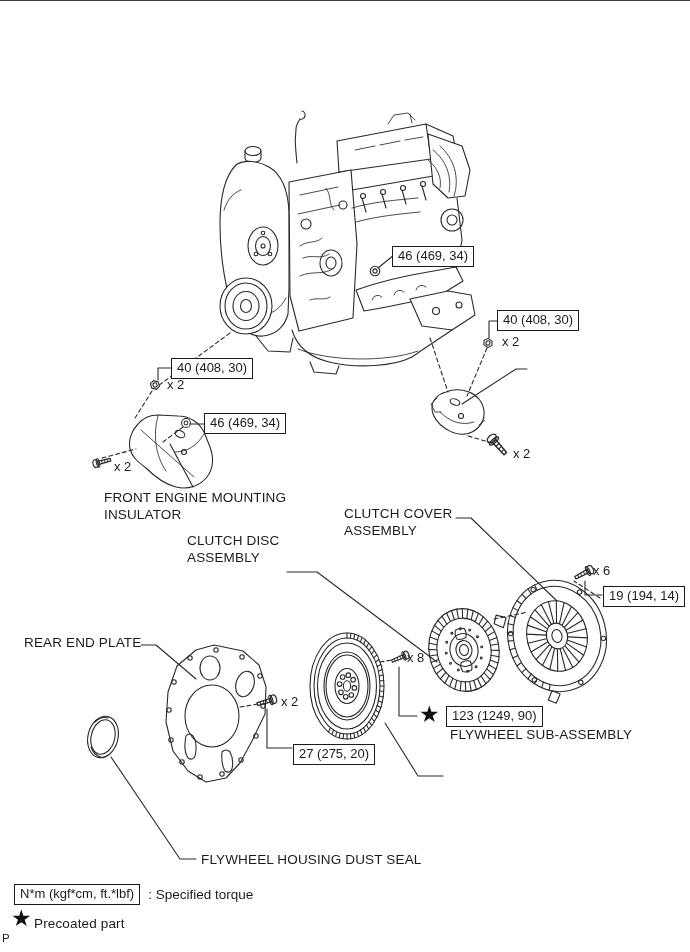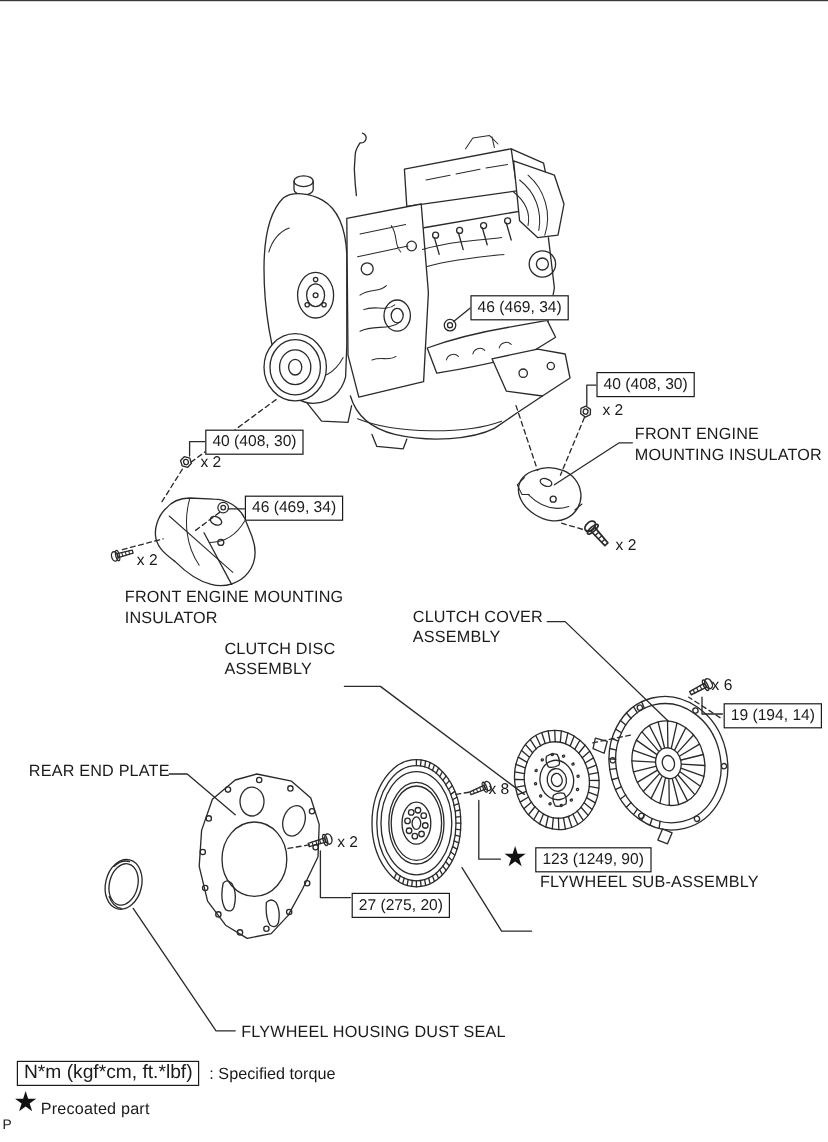--- a/index.html
+++ b/index.html
@@ -9,21 +9,21 @@
   svg{position:absolute;left:0;top:0;}
   #art *{stroke:#2a2a2a;stroke-width:1.1;fill:none;stroke-linecap:round;stroke-linejoin:round;}
   #art .wf{fill:#ffffff;}
   #art .dash{stroke-dasharray:4 3;stroke-width:1;}
   #art .thin{stroke-width:.85;}
   .lbl{position:absolute;font-size:13.5px;line-height:17px;letter-spacing:.15px;white-space:nowrap;}
   .tbox{position:absolute;border:1.6px solid #1b1b1b;background:#fff;font-size:13px;line-height:16px;padding:1px 5px 2px 5px;white-space:nowrap;}
   .qty{position:absolute;font-size:13px;line-height:16px;white-space:nowrap;}
   .star{position:absolute;font-size:23px;line-height:22px;color:#111;}
   .legend-row{position:absolute;display:flex;align-items:center;gap:8px;font-size:13.5px;}
-  .legend-box{border:1.6px solid #1b1b1b;background:#fff;padding:1px 5px 2px 5px;font-size:16px;line-height:16px;white-space:nowrap;}
+  .legend-box{border:1.6px solid #1b1b1b;background:#fff;padding:1px 5px 2px 5px;font-size:13px;line-height:16px;white-space:nowrap;}
   .pagemark{position:absolute;font-size:11.5px;}
 </style>
 </head>
 <body>
 
 <div class="stage">
   <div class="topline"></div>
 
   <svg id="art" width="690" height="952" viewBox="0 0 690 952">
     <defs>
@@ -374,24 +374,20 @@
   <div class="qty" style="left:502px;top:334px">x 2</div>
   <div class="qty" style="left:513px;top:446px">x 2</div>
   <div class="qty" style="left:167px;top:377px">x 2</div>
   <div class="qty" style="left:114px;top:459px">x 2</div>
   <div class="qty" style="left:593px;top:563px">x 6</div>
   <div class="qty" style="left:407px;top:650px">x 8</div>
   <div class="qty" style="left:281px;top:694px">x 2</div>
 
   <div class="star" style="left:419px;top:703px">★</div>
 
-  <div class="lbl" style="left:529px;top:353px">
-    <div>FRONT ENGINE</div>
-    <div>MOUNTING INSULATOR</div>
-  </div>
   <div class="lbl" style="left:104px;top:489px">
     <div>FRONT ENGINE MOUNTING</div>
     <div>INSULATOR</div>
   </div>
   <div class="lbl" style="left:344px;top:505px">
     <div>CLUTCH COVER</div>
     <div>ASSEMBLY</div>
   </div>
   <div class="lbl" style="left:187px;top:532px">
     <div>CLUTCH DISC</div>

